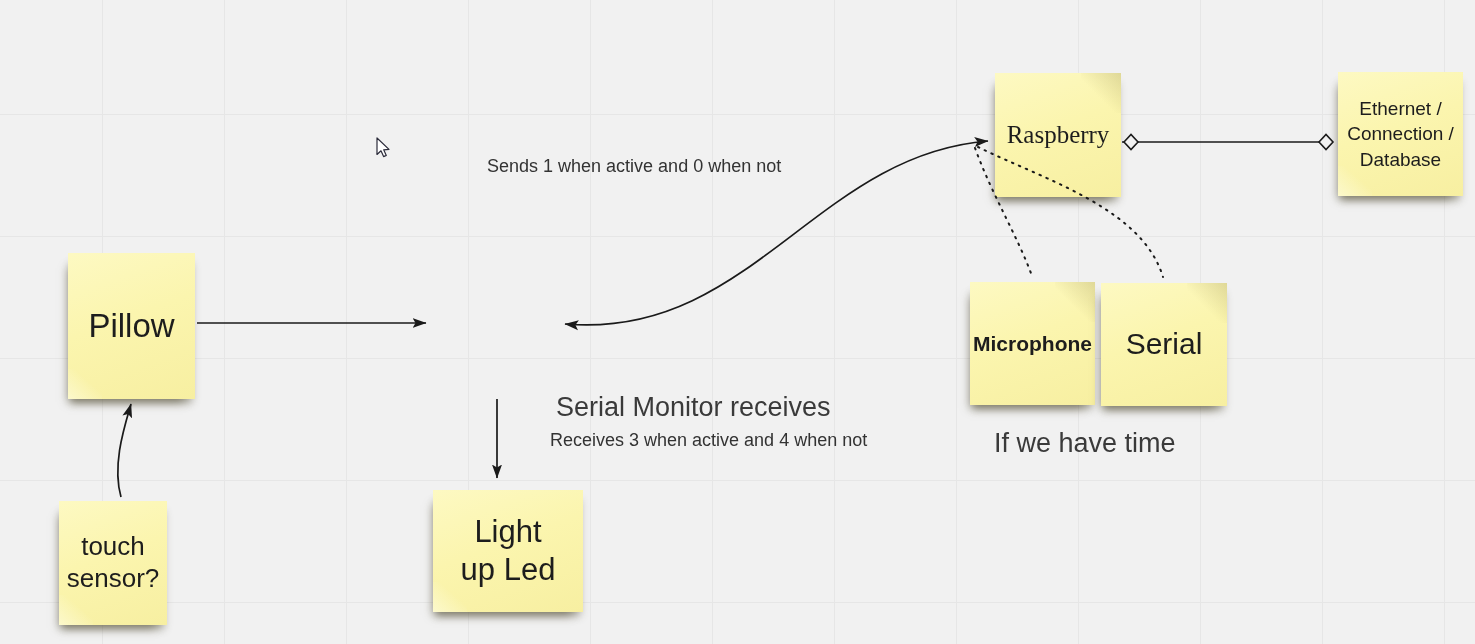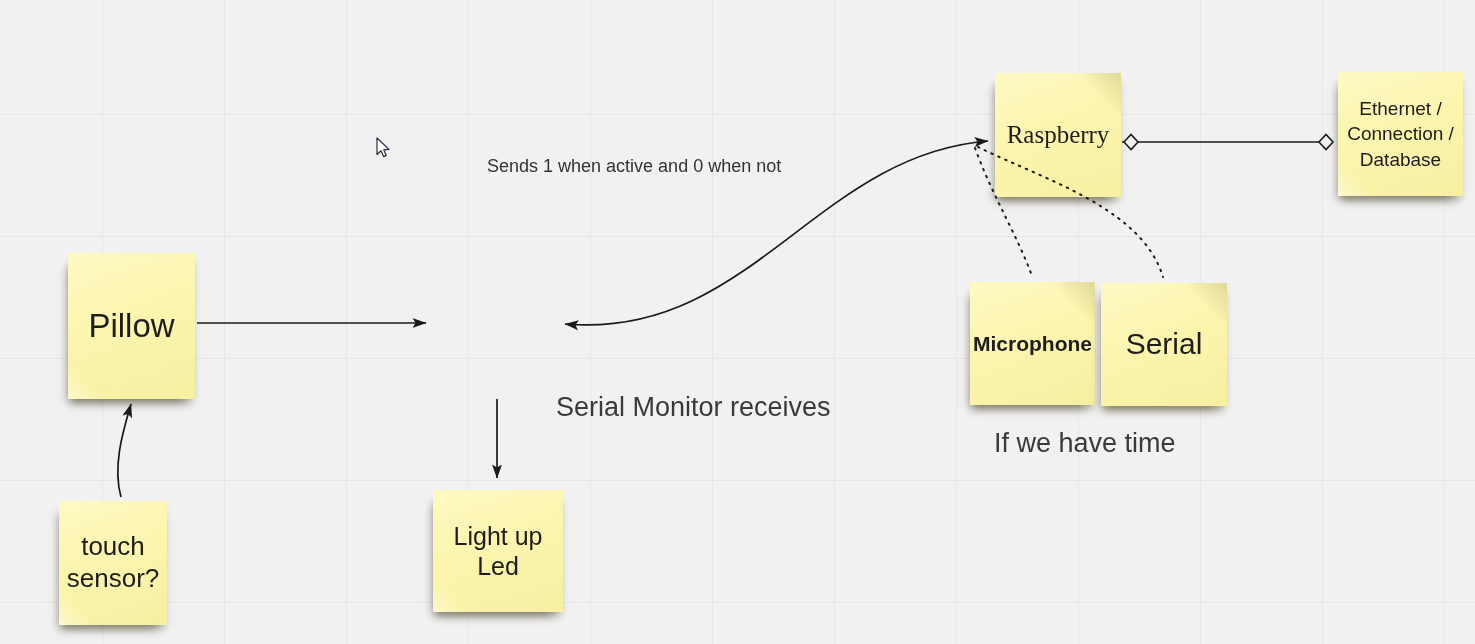--- a/index.html
+++ b/index.html
@@ -34,21 +34,21 @@
   }
   .txt{position:absolute;color:#3a3a3a;}
   .txt .t-title{font-size:27px;line-height:33px;white-space:nowrap;}
   .txt .t-sub{font-size:18px;line-height:27px;color:#333;white-space:nowrap;}
   .overlay{position:absolute;left:0;top:0;pointer-events:none;}
   .overlay path,.overlay line{pointer-events:auto;}
   
   #note-pillow     {left:68px;  top:253px; width:127px;height:146px;font-size:33px;}
   #note-touch      {left:59px;  top:501px; width:108px;height:124px;font-size:26px;}
   #note-arduino    {left:433px; top:254px; width:125px;height:123px;font-size:29px;}
-  #note-led        {left:433px; top:490px; width:130px;height:122px;font-size:25px;}
+  #note-led        {left:433px; top:490px; width:150px;height:122px;font-size:31px;}
   #note-raspberry  {left:995px; top:73px;  width:126px;height:124px;font-size:25px;font-family:Liberation Serif, serif;}
   #note-microphone {left:970px; top:282px; width:125px;height:123px;font-size:21px;font-weight:bold;}
   #note-camera     {left:1101px;top:283px; width:126px;height:123px;font-size:30px;}
   #note-ethernet   {left:1338px;top:72px;  width:125px;height:124px;font-size:19px;}
   #note-ethernet .label{width:110px;line-height:1.34;}
   #note-led .label{width:100px;}
   #note-touch .label{width:110px;}
 </style>
 </head>
 <body>
@@ -90,20 +90,21 @@
     <span class="curl-bl"></span>
     <span class="label">Ethernet / Connection / Database</span>
   </div>
 
   <div class="txt" style="left:487px;top:133px;">
     <div class="t-sub" style="margin-top:20px;">Sends 1 when active and 0 when not</div>
   </div>
 
   <div class="txt" style="left:550px;top:366px;margin-top:25px;">
     <div class="t-title" style="padding-left:6px;">Serial Monitor receives</div>
+    <div class="t-sub" style="margin-top:3px;">Receives 3 when active and 4 when not</div>
   </div>
 
   <div class="txt" style="left:994px;top:427px;">
     <div class="t-title">If we have time</div>
   </div>
 
   <svg class="overlay" width="1475" height="644" viewBox="0 0 1475 644">
     <defs>
       <marker id="arrow" markerUnits="userSpaceOnUse" markerWidth="15" markerHeight="12" refX="13.5" refY="6" orient="auto-start-reverse">
         <path d="M0,1 L14,6 L0,11 L3,6 Z" fill="#1a1a1a"></path>

